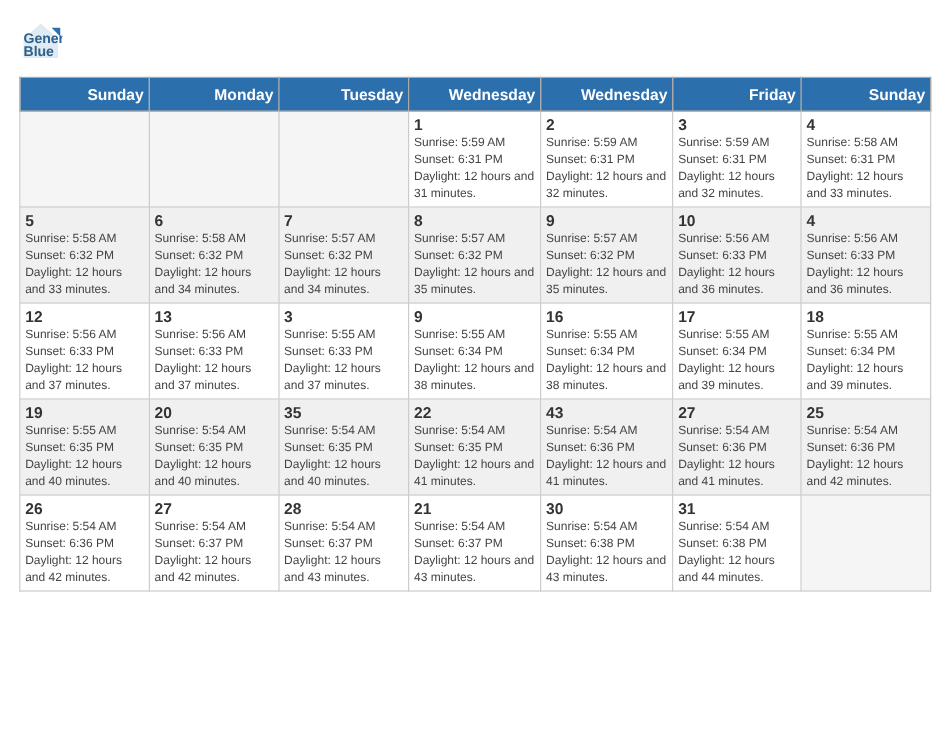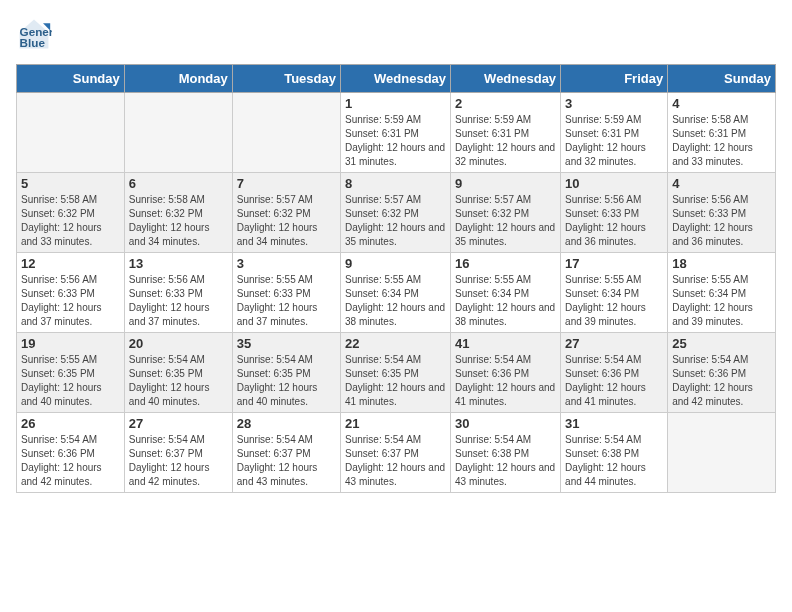--- a/index.html
+++ b/index.html
@@ -219,21 +219,21 @@
         </td>
         <td>
           <span class="day-num">35</span>
           <div class="day-info">Sunrise: 5:54 AM<br>Sunset: 6:35 PM<br>Daylight: 12 hours and 40 minutes.</div>
         </td>
         <td>
           <span class="day-num">22</span>
           <div class="day-info">Sunrise: 5:54 AM<br>Sunset: 6:35 PM<br>Daylight: 12 hours and 41 minutes.</div>
         </td>
         <td>
-          <span class="day-num">41</span>
+          <span class="day-num">43</span>
           <div class="day-info">Sunrise: 5:54 AM<br>Sunset: 6:36 PM<br>Daylight: 12 hours and 41 minutes.</div>
         </td>
         <td>
           <span class="day-num">27</span>
           <div class="day-info">Sunrise: 5:54 AM<br>Sunset: 6:36 PM<br>Daylight: 12 hours and 41 minutes.</div>
         </td>
         <td>
           <span class="day-num">25</span>
           <div class="day-info">Sunrise: 5:54 AM<br>Sunset: 6:36 PM<br>Daylight: 12 hours and 42 minutes.</div>
         </td>

